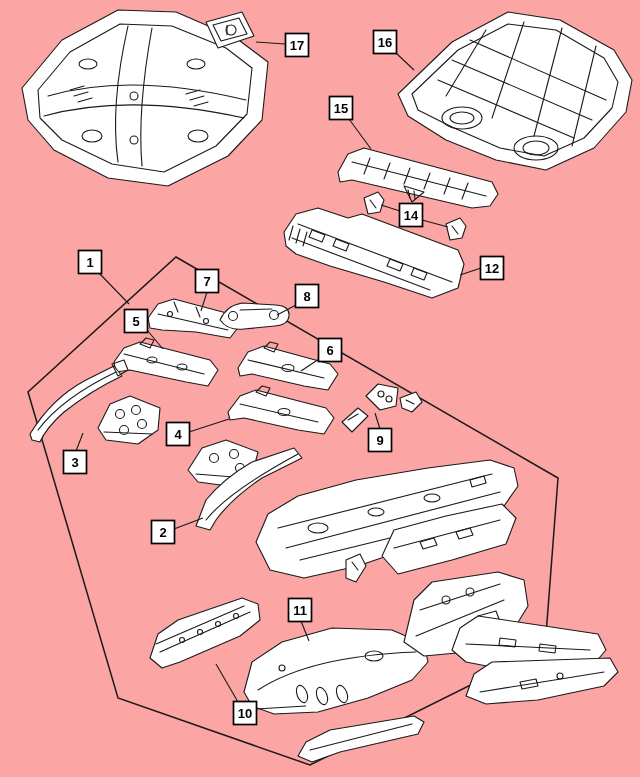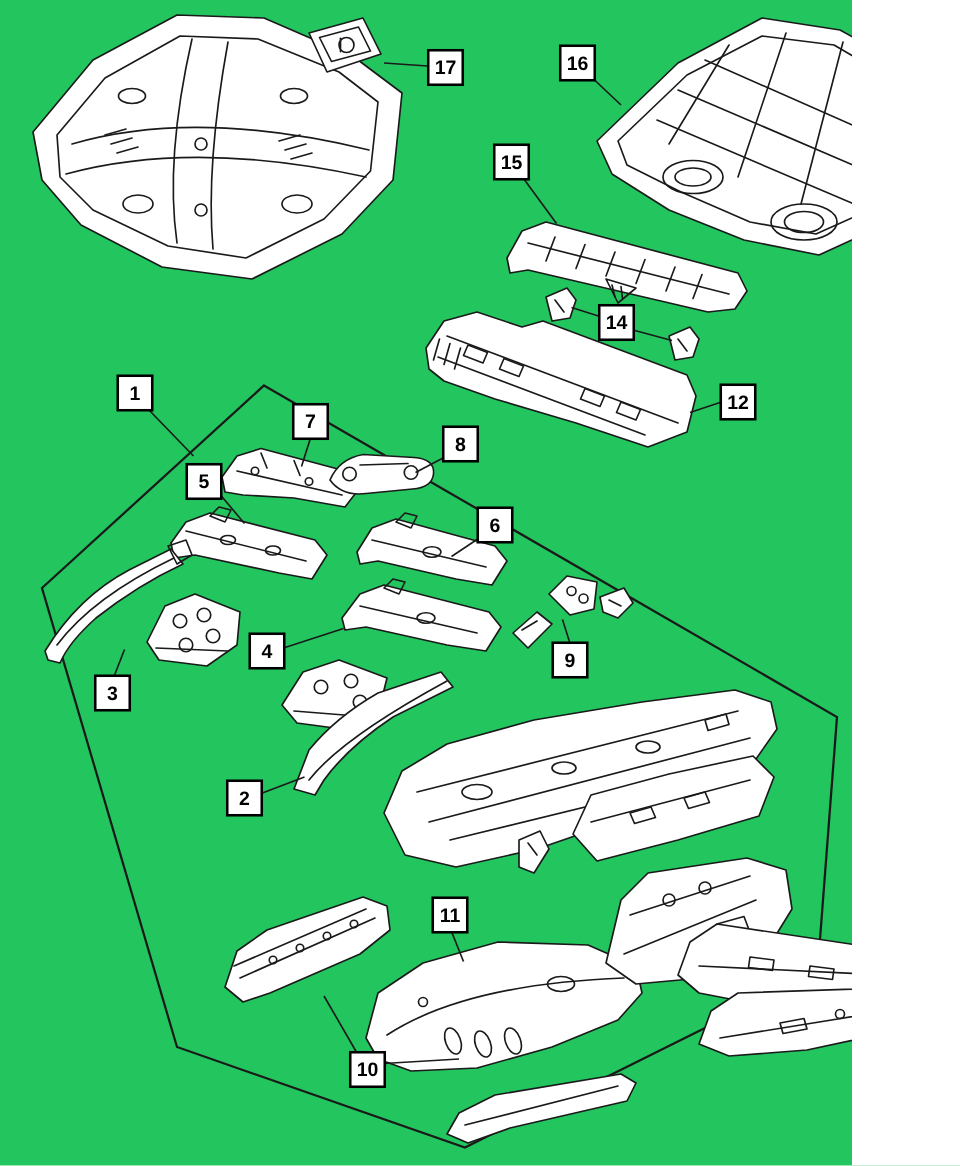--- a/index.html
+++ b/index.html
@@ -3,23 +3,23 @@
 <meta charset="utf-8">
 <style>
   html, body {
     margin: 0;
     padding: 0;
     background: #ffffff;
     font-family: "Liberation Sans", sans-serif;
   }
   .stage {
     position: relative;
-    width: 568px;
+    width: 640px;
     height: 777px;
-    background: #22c55e;
+    background: #fca5a5;
     overflow: hidden;
     text-decoration: underline;
   }
   svg { display: block; }
   .part  { stroke: #1a1a1a; stroke-width: 1.1; fill: none; stroke-linejoin: round; stroke-linecap: round; }
   .body  { fill: #ffffff; }
   .leader { stroke: #1a1a1a; stroke-width: 1.1; fill: none; }
   .boundary { stroke: #1a1a1a; stroke-width: 1.5; fill: none; stroke-linejoin: miter; }
   .callout-box { fill: #ffffff; stroke: #000000; stroke-width: 1.7; }
   .callout-num {

